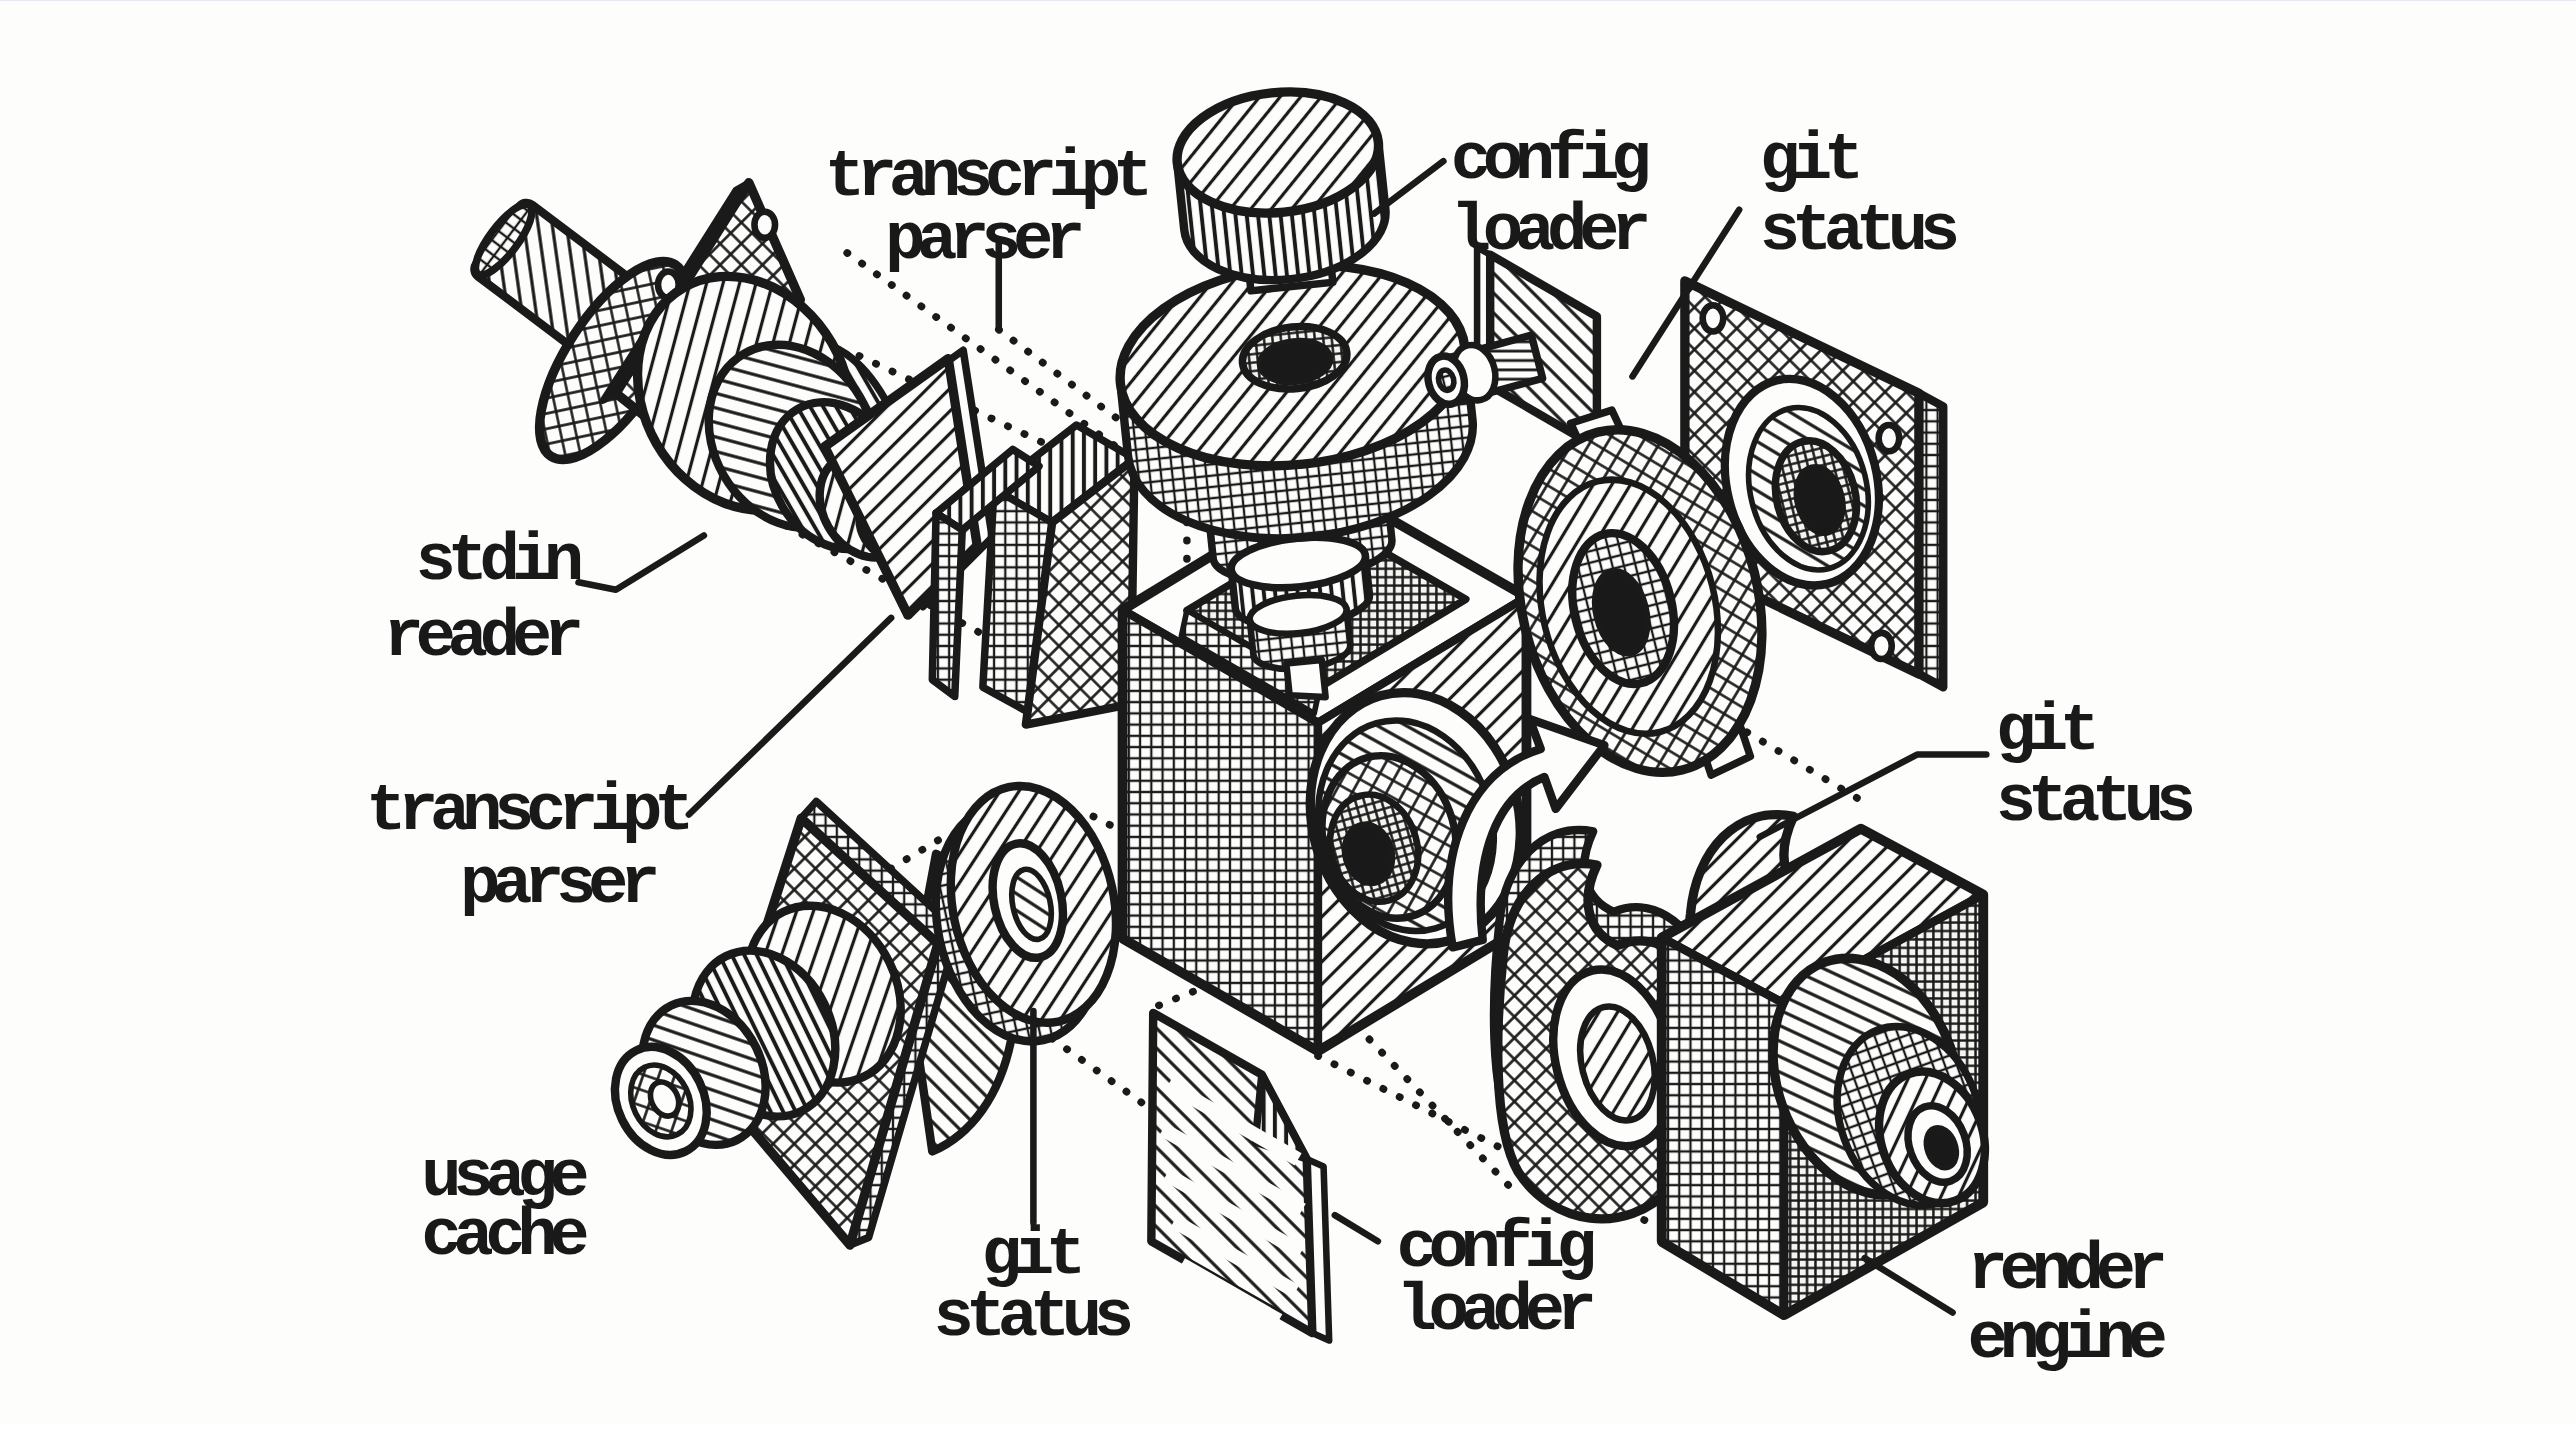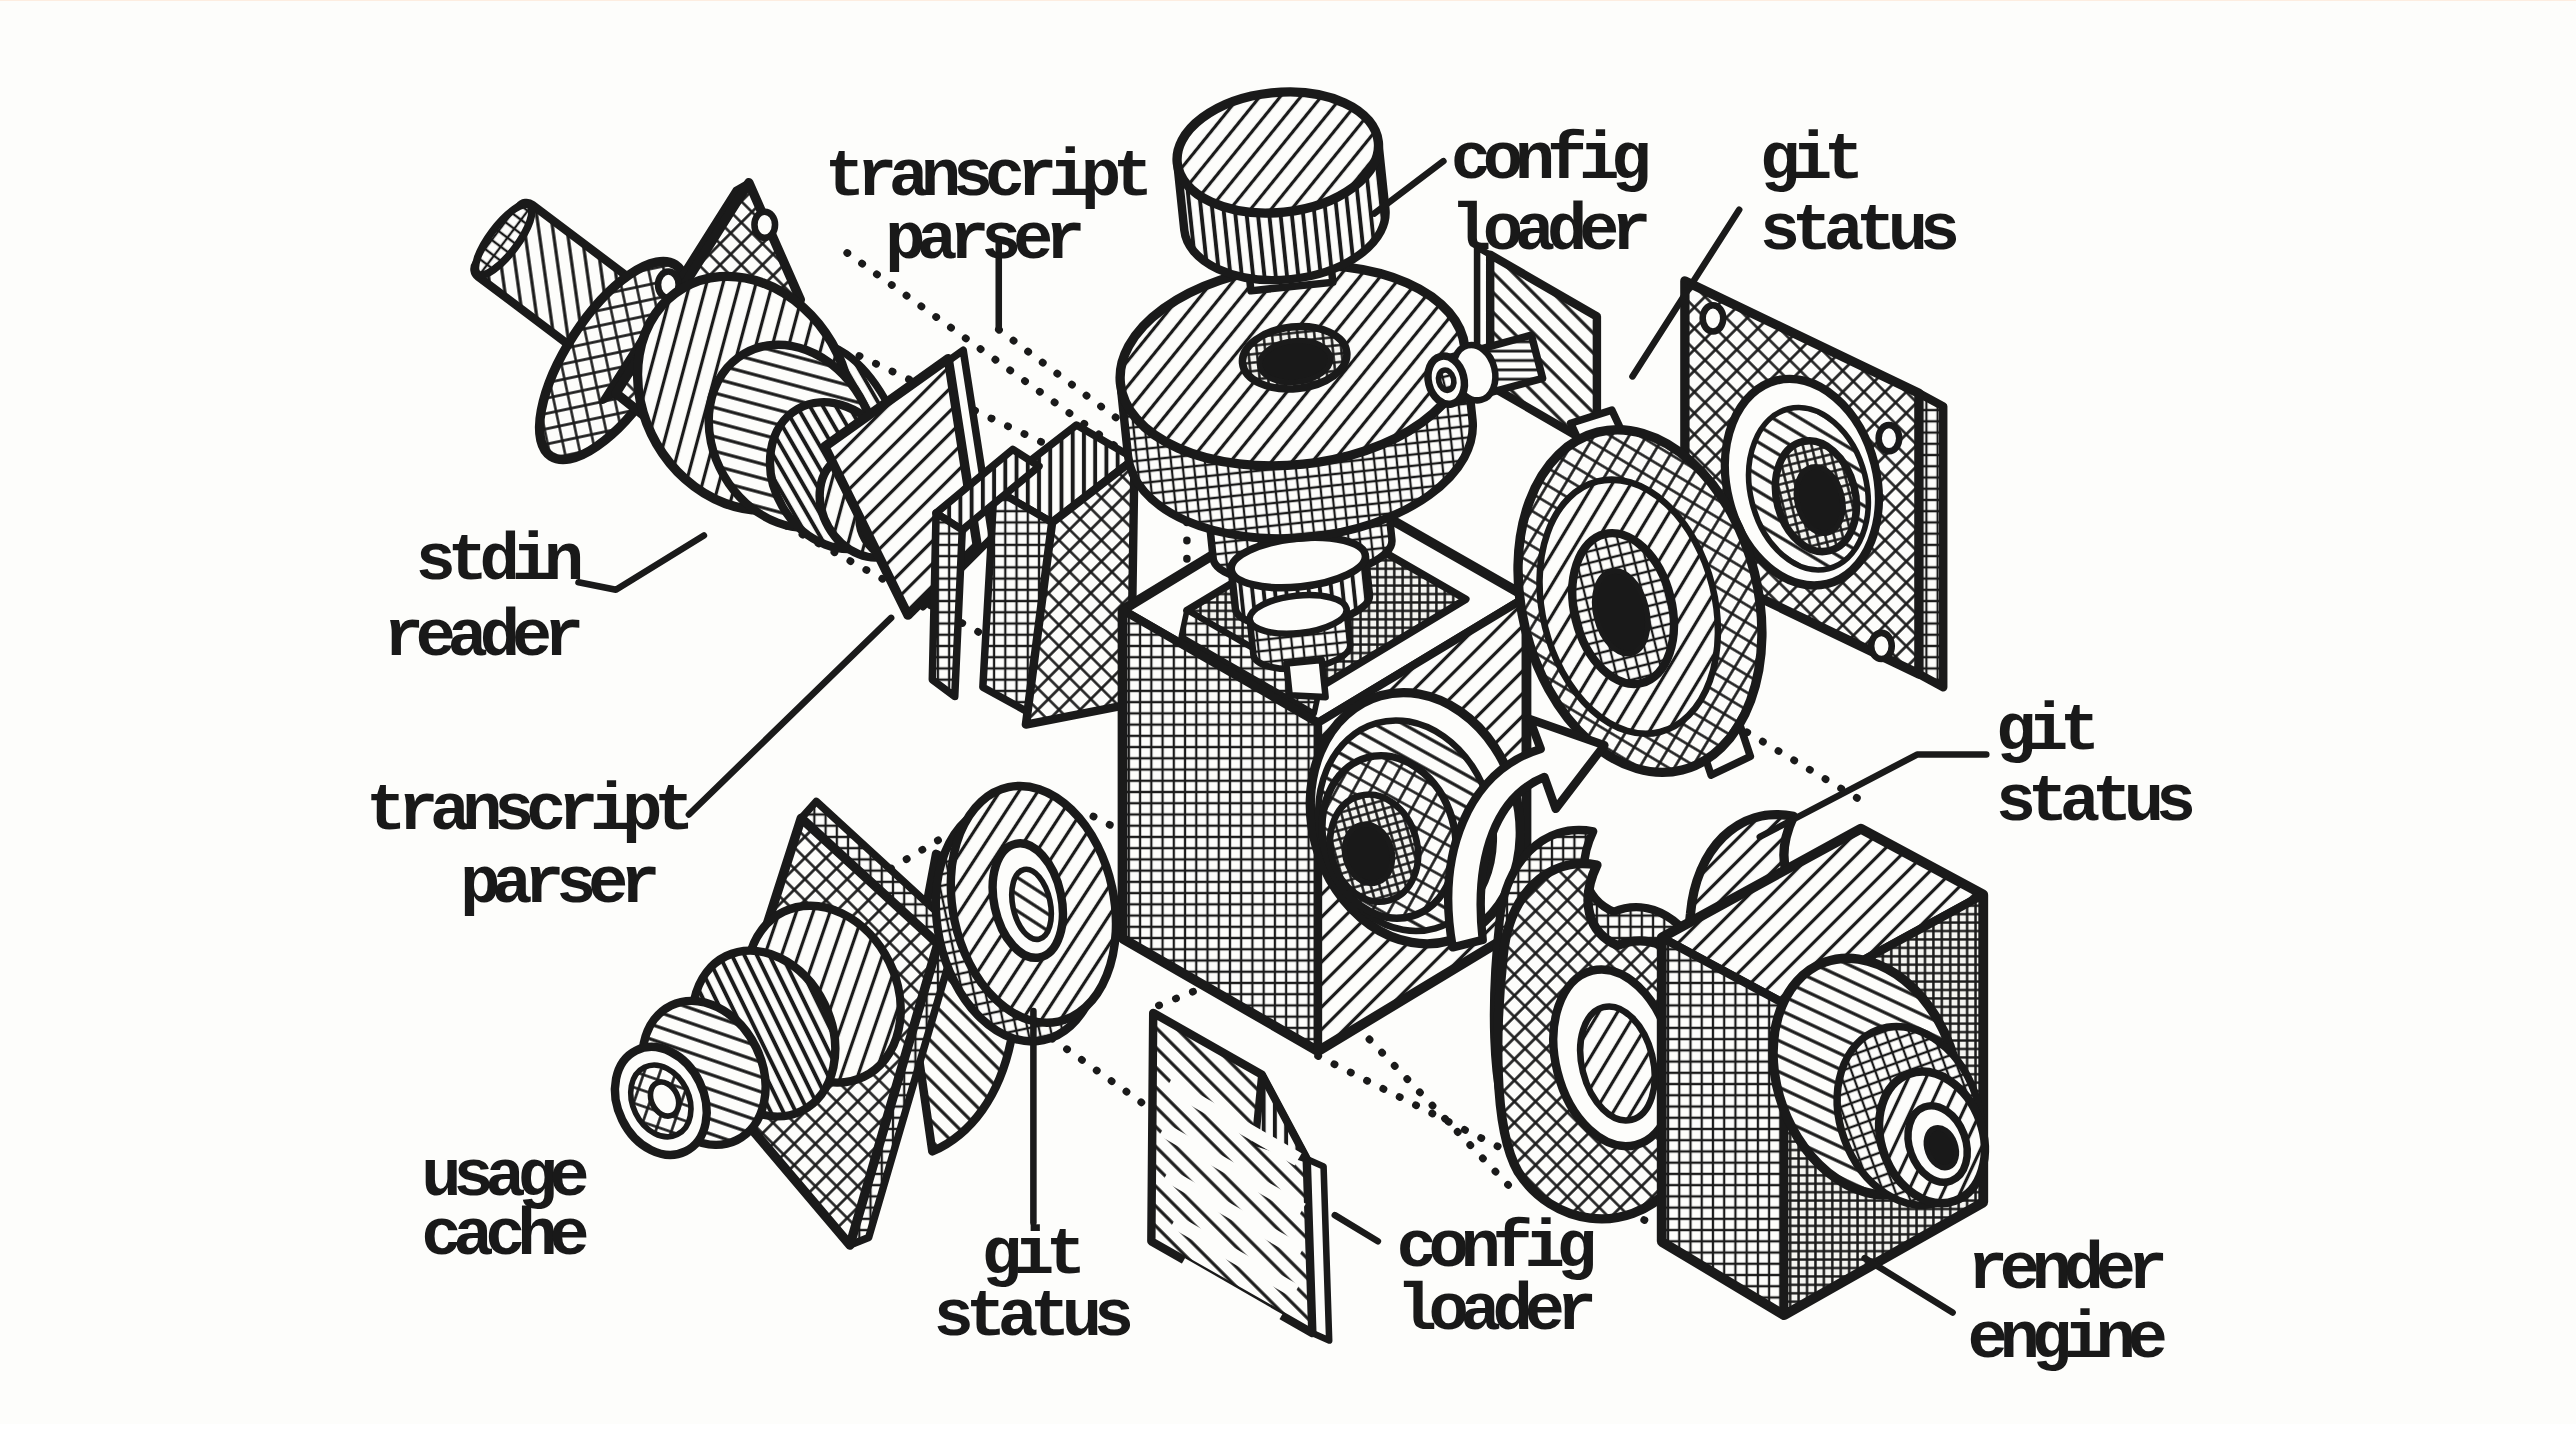--- a/index.html
+++ b/index.html
@@ -1,16 +1,16 @@
 <!DOCTYPE html>
 <html style="font-size:15px"><head>
 <meta charset="utf-8">
 <style>
   html,body{margin:0;padding:0;background:#ffffff;}
-  .stage{position:relative;width:2576px;height:1424px;background:#f97316;overflow:hidden;}
+  .stage{position:relative;width:2576px;height:1424px;background:#1d4ed8;overflow:hidden;}
   svg{display:block;}
   svg *{stroke-linejoin:round;stroke-linecap:round;}
   .lbl{font-family:"Liberation Mono","DejaVu Sans Mono",monospace;
        font-weight:700;font-size:72px;letter-spacing:-9px;fill:#191919;}
   .leader{stroke:#1a1a1a;stroke-width:7;fill:none;}
   .dotted{stroke:#1a1a1a;stroke-width:8;fill:none;stroke-dasharray:0.5 19;}
   .o10{stroke:#1a1a1a;stroke-width:10;}
   .o9{stroke:#1a1a1a;stroke-width:9;}
   .o8{stroke:#1a1a1a;stroke-width:8;}
   .o7{stroke:#1a1a1a;stroke-width:7;}

